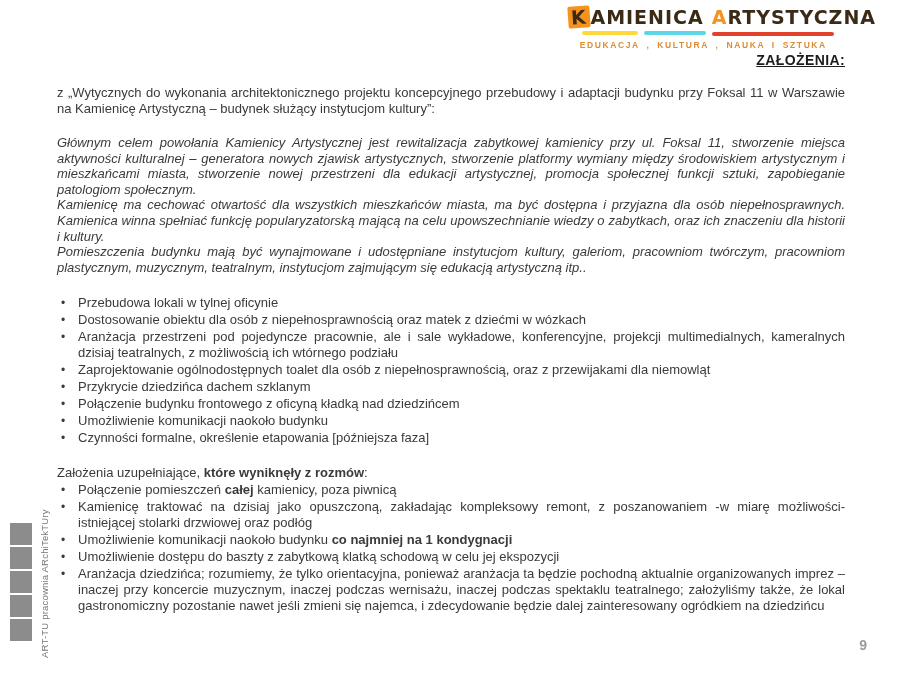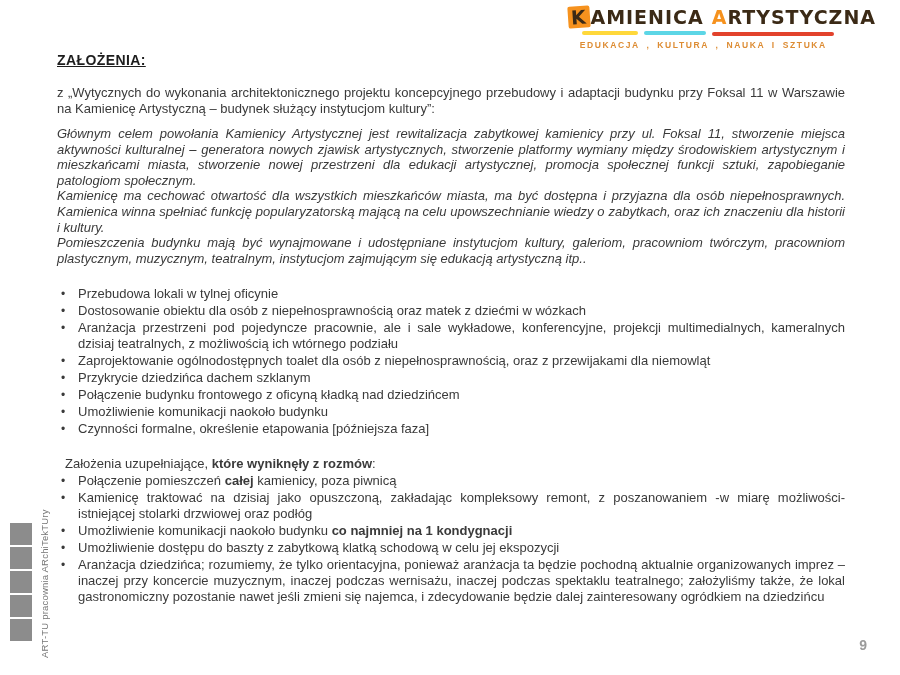--- a/index.html
+++ b/index.html
@@ -34,32 +34,32 @@
   .logo-subtitle{
     margin:4px 0 0 12px;
     font-size:8.5px;font-weight:bold;letter-spacing:1.6px;word-spacing:3px;
     color:#dd8c33;white-space:nowrap;
   }
 
   
   .content{position:absolute;left:57px;top:52px;width:788px;font-size:13px;line-height:16px;}
   .page-title{
     margin:0;font-size:14px;font-weight:bold;color:#1d1d1d;
-    text-decoration:underline;letter-spacing:0.4px;
+    text-decoration:underline;letter-spacing:0.4px;text-align:right;
   }
   .intro{margin:17px 0 0 0;text-align:justify;}
-  .quote{margin-top:9px;font-style:italic;line-height:15.6px;}
+  .quote{margin-top:18px;font-style:italic;line-height:15.6px;}
   .quote p{margin:0;text-align:justify;}
 
   ul.blist{list-style:none;margin:20px 0 0 0;padding:0;}
   ul.blist li{display:flex;margin:0 0 1px 0;}
   ul.blist .marker{flex:none;width:17px;padding-left:4px;font-size:12px;}
   ul.blist .li-body{flex:1;text-align:justify;}
 
-  .supp-head{margin:19px 0 0 8px;}
+  .supp-head{margin:19px 0 0 0;}
   ul.blist.supp{margin-top:1px;}
 
   
   .side-squares{position:absolute;left:10px;top:523px;display:flex;flex-direction:column;gap:2px;}
   .side-squares .sq{width:22px;height:22px;background:#8c8c8c;}
   .side-label{
     position:absolute;left:39px;top:658px;
     transform:rotate(-90deg);transform-origin:0 0;
     white-space:nowrap;font-size:9.5px;color:#757575;letter-spacing:0.2px;
   }

